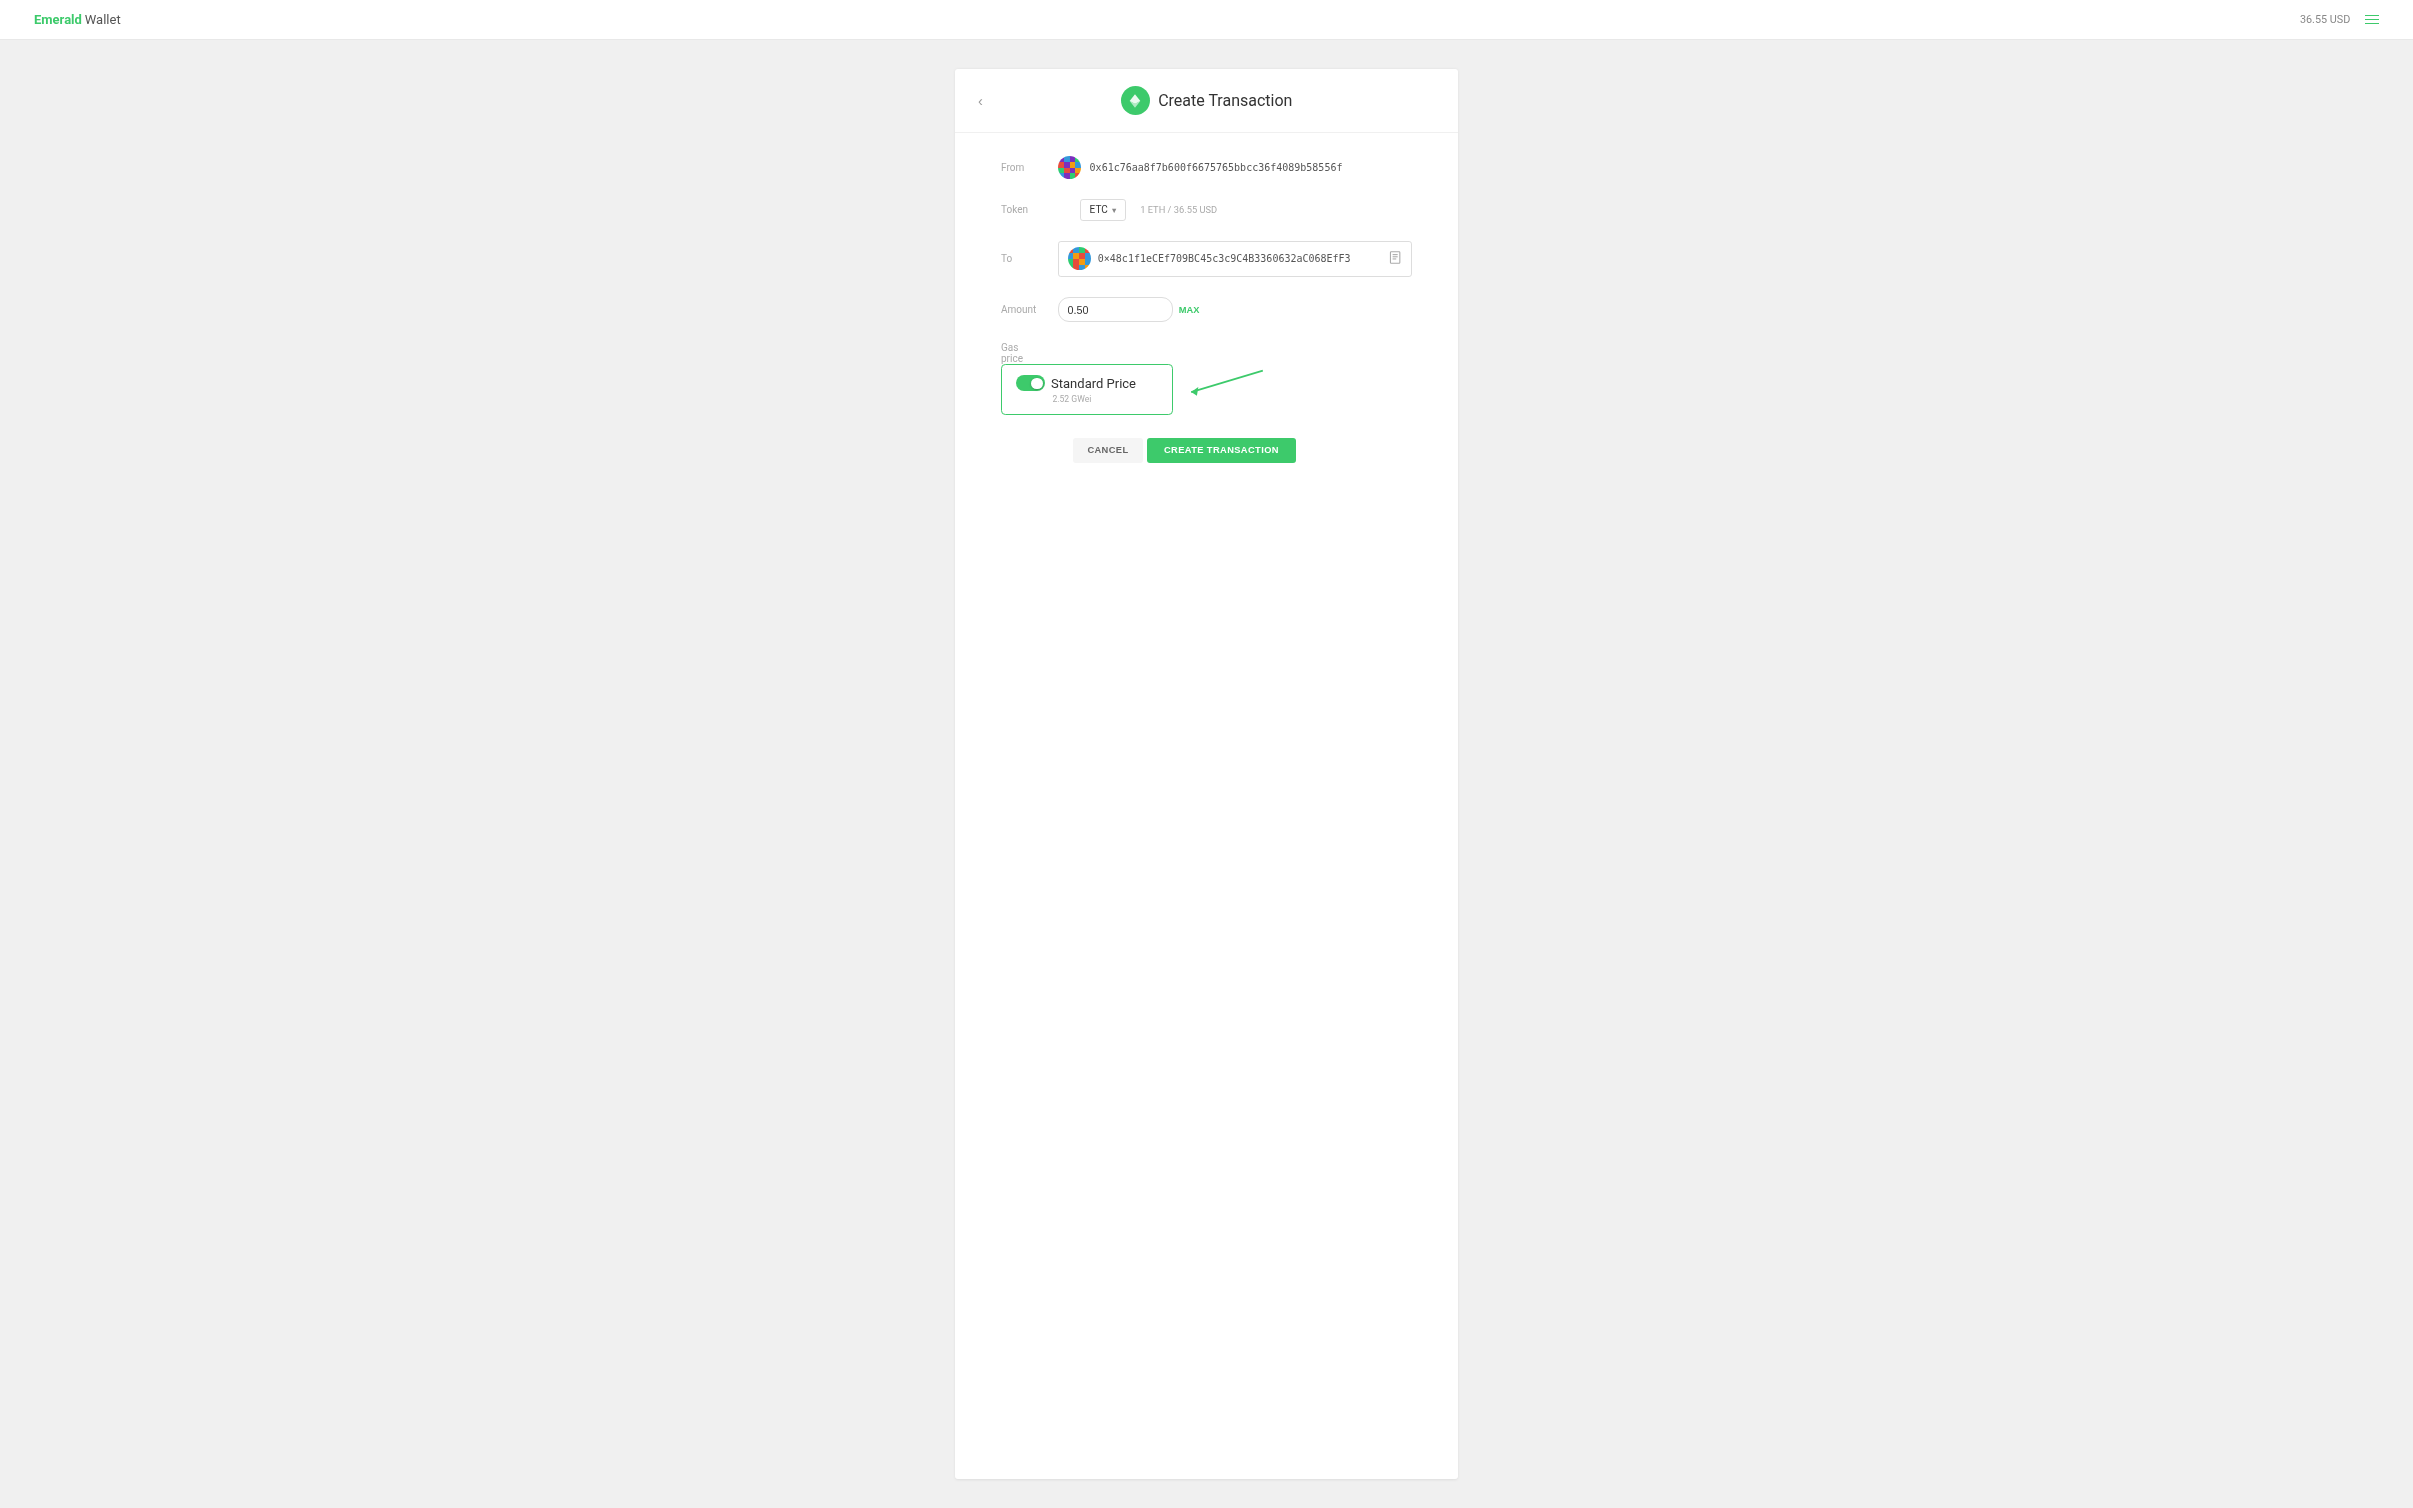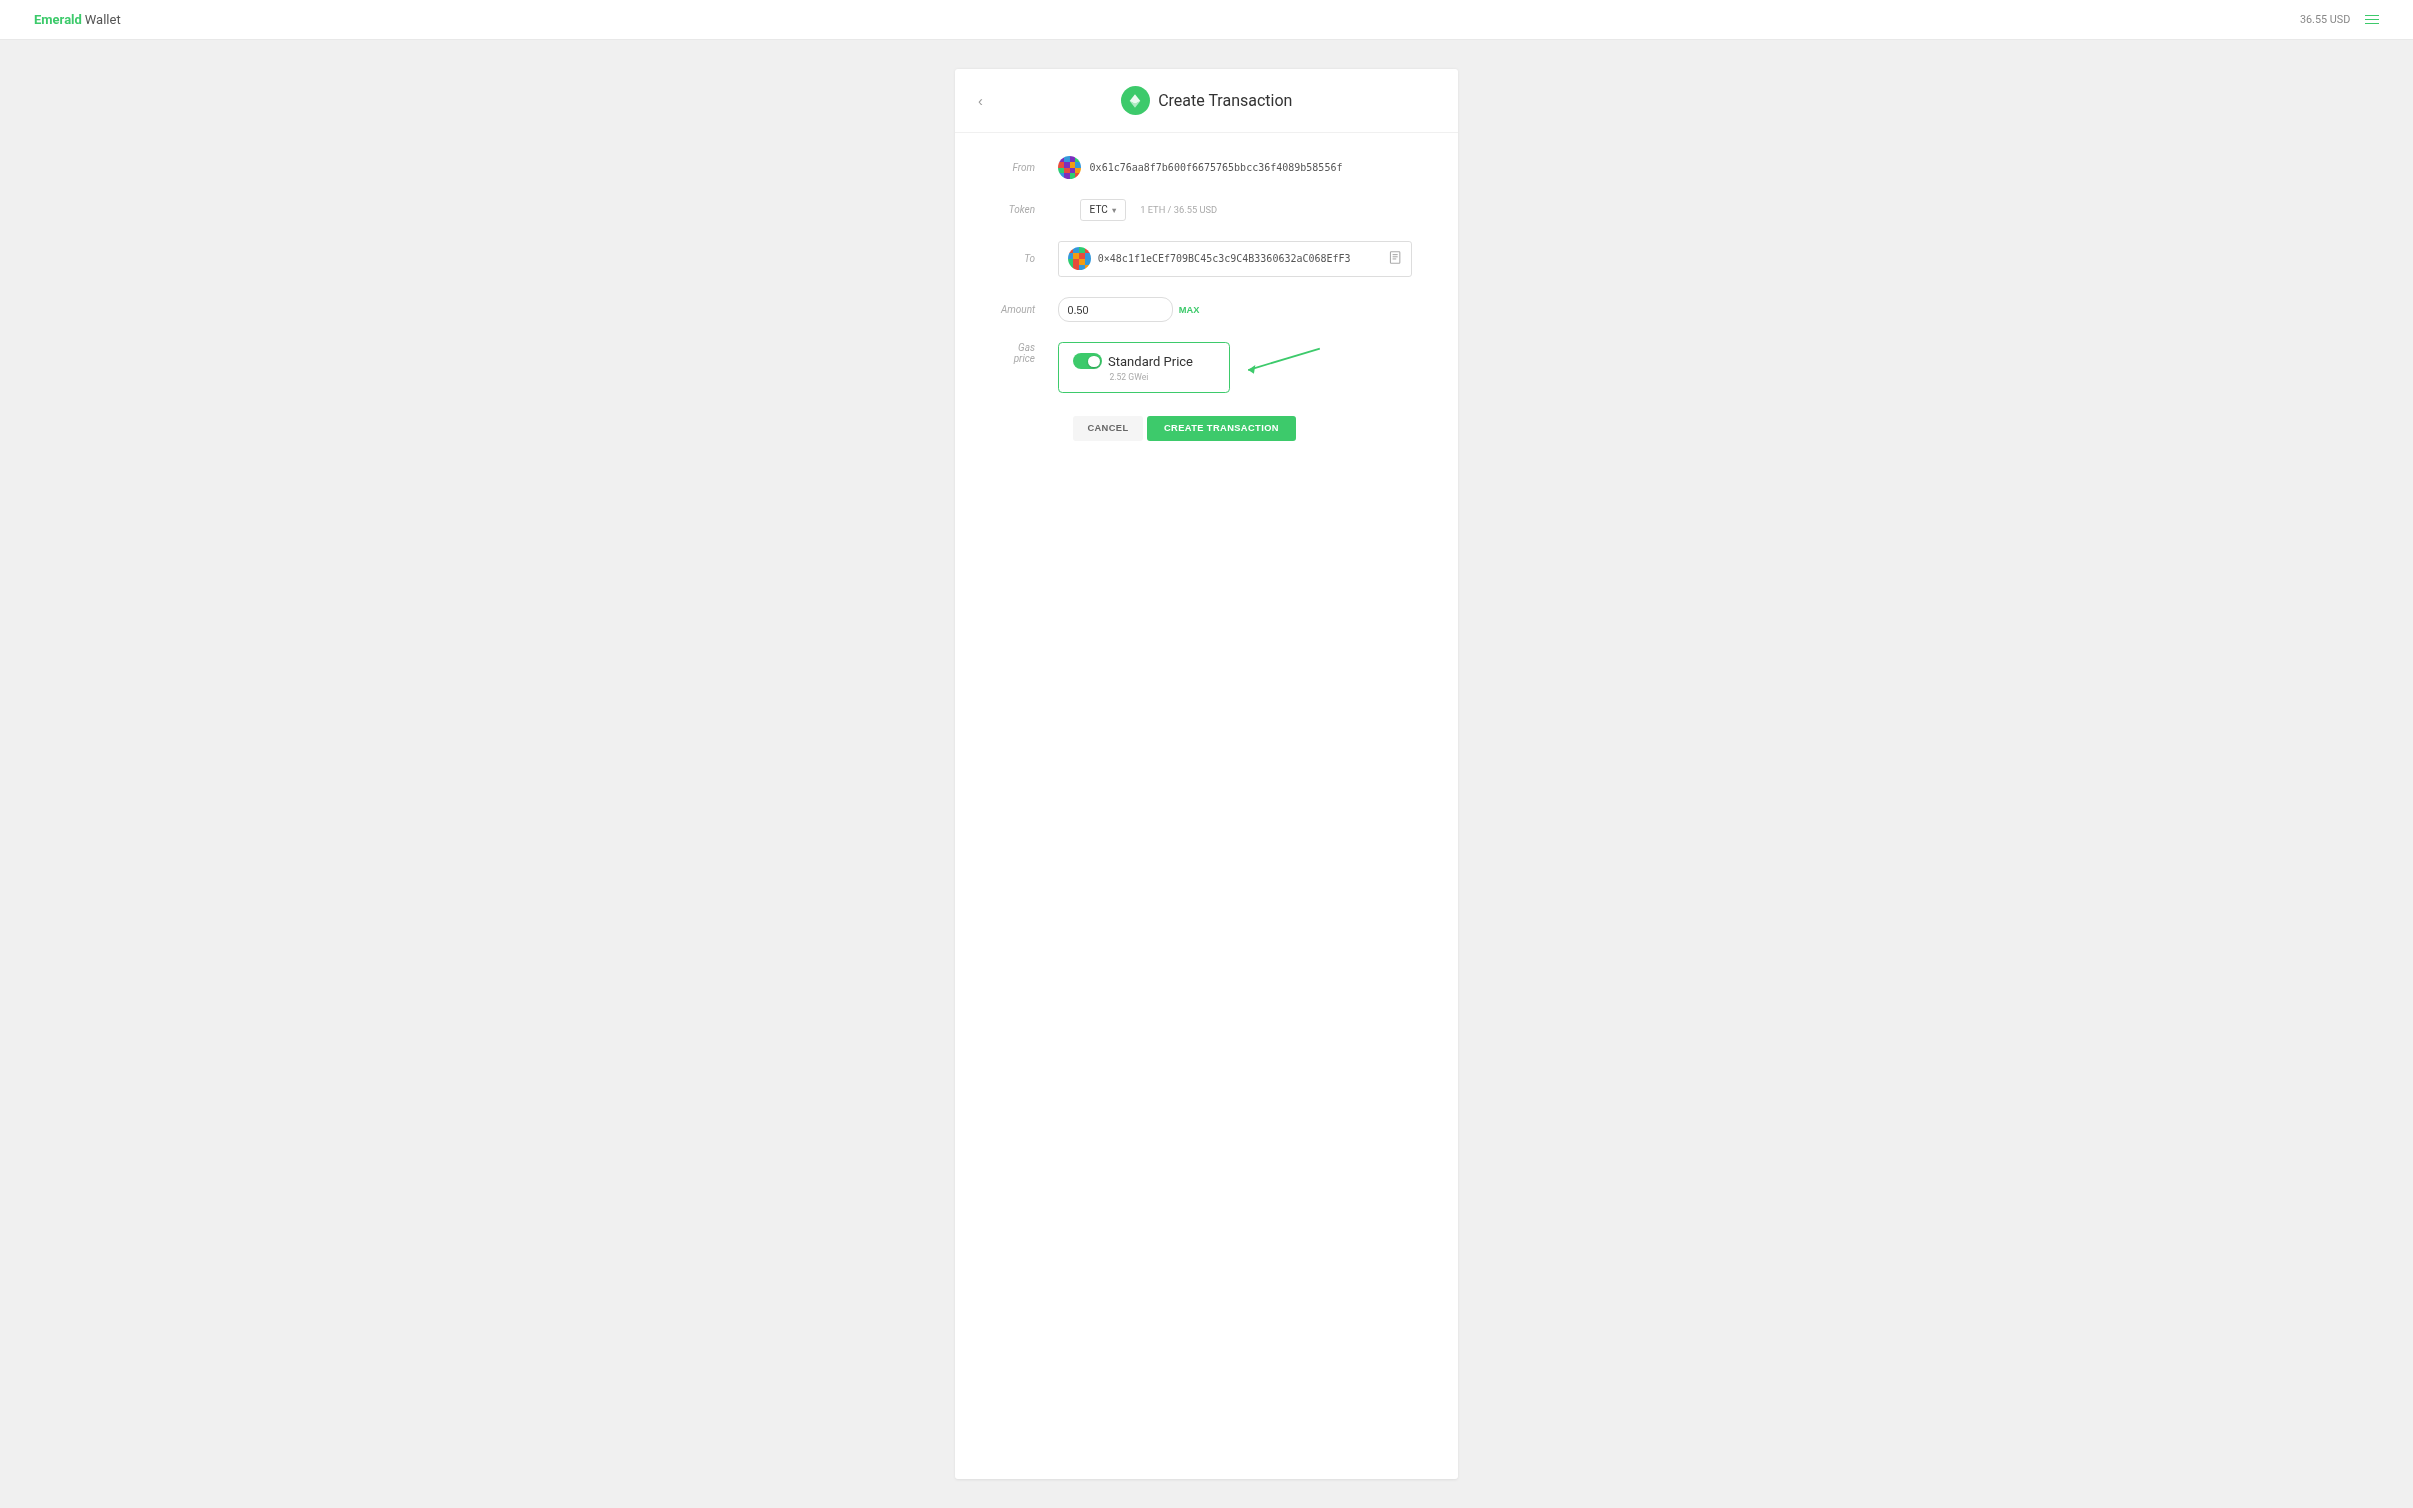--- a/index.html
+++ b/index.html
@@ -130,23 +130,21 @@
     .form-row {
       display: flex;
       align-items: center;
       margin-bottom: 20px;
     }
     .form-label {
       color: #aaa;
       font-size: 10px;
       width: 57px;
       flex-shrink: 0;
-      text-align: right;
       padding-right: 23px;
-      font-style: italic;
     }
     .form-value {
       display: flex;
       align-items: center;
       gap: 8.6px;
       flex: 1;
     }
 
     
     .blockie {
@@ -243,20 +241,21 @@
       border: none;
       padding: 0;
     }
 
     
     .gas-price-row {
       display: flex;
       align-items: flex-start;
       margin-bottom: 23px;
       position: relative;
+      flex-direction: column;
     }
     .gas-price-box {
       border: 1.4px solid #3dca6b;
       border-radius: 4.3px;
       padding: 10px 14.4px;
       display: flex;
       flex-direction: column;
       gap: 2.9px;
       min-width: 172px;
       margin-left: 0;

